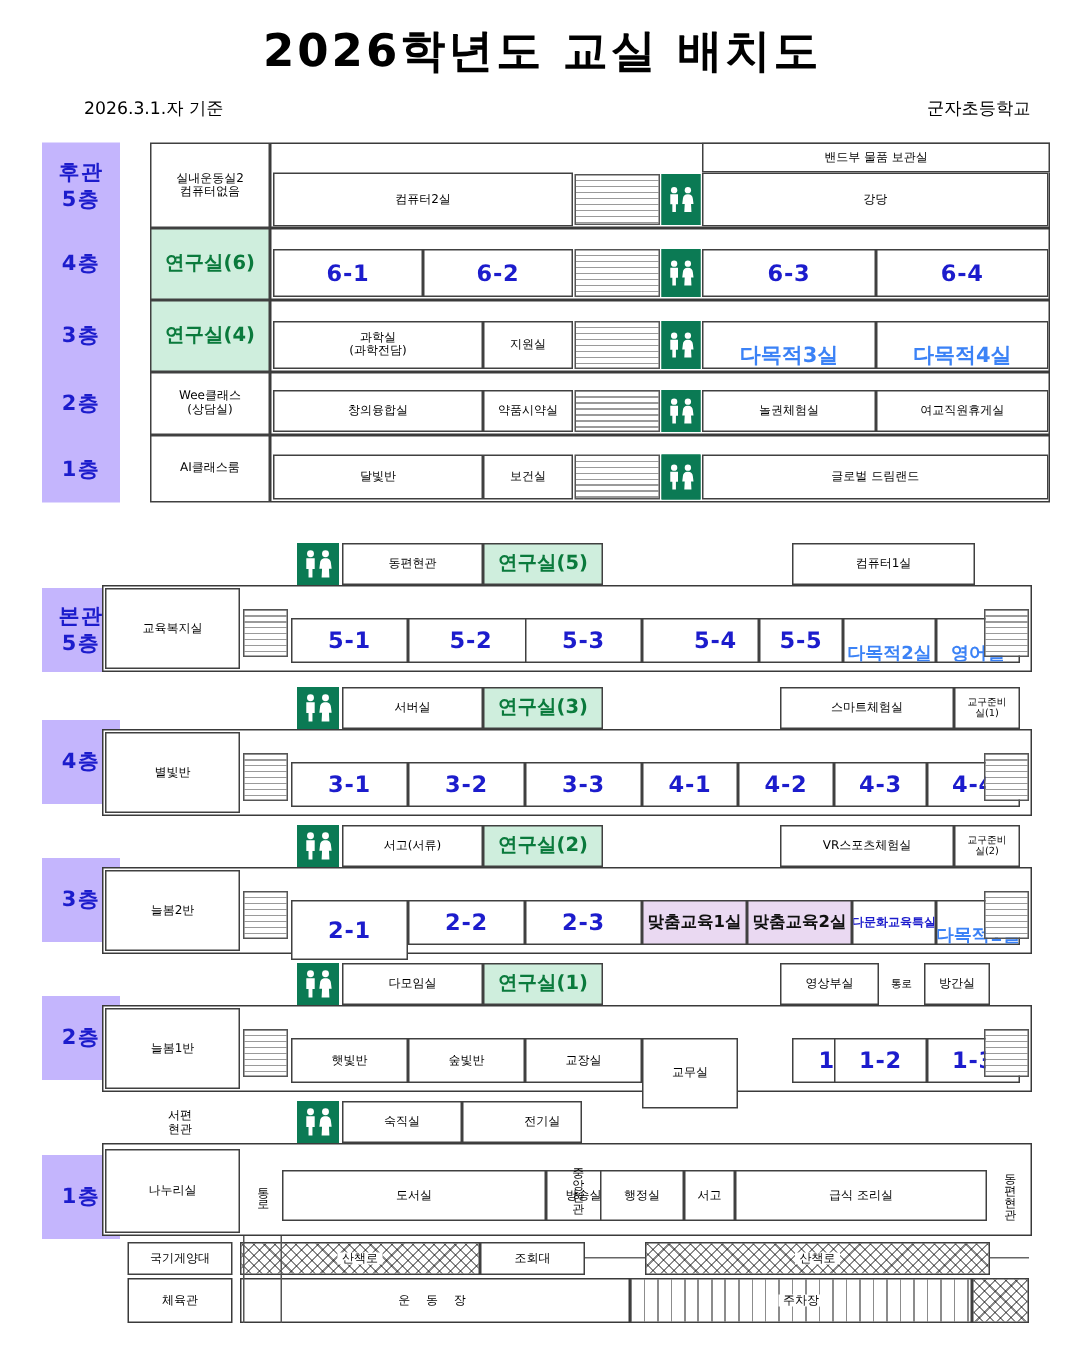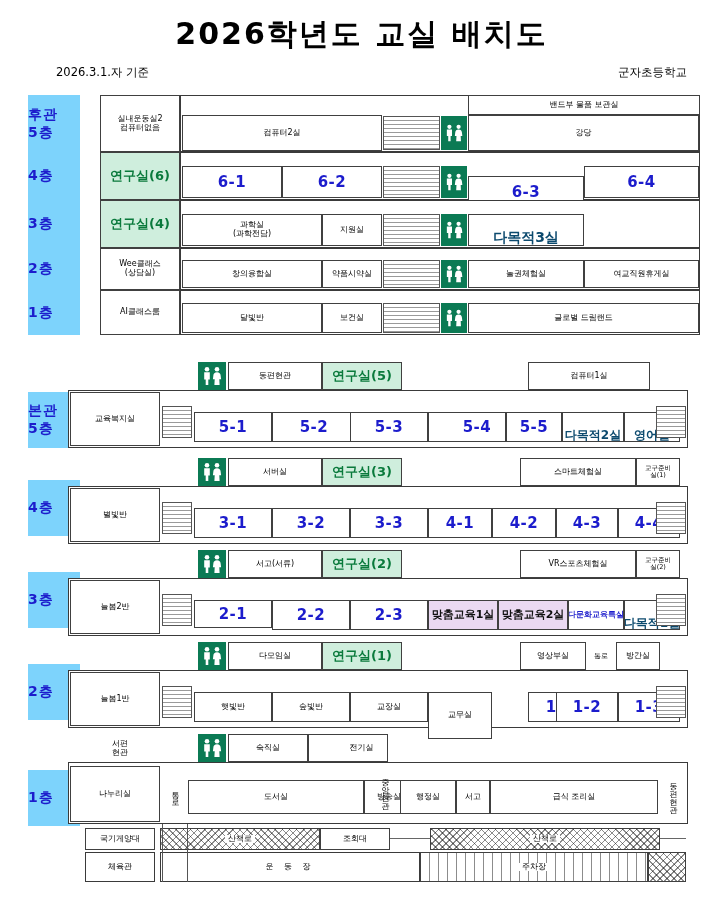--- a/index.html
+++ b/index.html
@@ -36,27 +36,27 @@
     font-size:8px;
     line-height:1.12;
     position:absolute;
     overflow:hidden;
     white-space:nowrap;
   }
   .bx.thick{border:1.6px solid #3a3a3a;}
   .cls{font-size:15px;font-weight:bold;color:#1c1ccc;letter-spacing:.5px;}
   .green{background:#cfeedd;color:#0a7a3c;font-weight:bold;font-size:13px;}
   .pink{background:#ead9f2;font-size:11px;font-weight:bold;color:#111;}
-  .bigk{font-size:14px;font-weight:bold;color:#0c4a6e;margin-top:26px;}
+  .bigk{font-size:14px;font-weight:bold;color:#3b82f6;margin-top:26px;}
   .bigk small{display:block;font-size:7.5px;font-weight:normal;margin-top:1px;}
   .blu{color:#1c1ccc;font-weight:bold;font-size:8px;}
   .floor{
     position:absolute;
-    background:#7dd3fc;
-    display:flex;justify-content:center;
+    background:#c4b5fd;
+    display:flex;align-items:center;justify-content:center;
     flex-direction:column;
     font-size:14px;font-weight:bold;color:#1c1ccc;
     letter-spacing:1px;
   }
   .vtext{writing-mode:vertical-rl;text-orientation:upright;font-size:8px;letter-spacing:0px;}
   
   .stair{position:absolute;box-sizing:border-box;border:1px solid #555;
      background:repeating-linear-gradient(to bottom,#fff 0 3px,#9a9a9a 3px 4px);}
   
   .wc{position:absolute;background:#0b7a54;box-sizing:border-box;border:1px solid #0b7a54;
@@ -120,41 +120,44 @@
     </div>
     <div class="stair" style="left: 383px; top: 166px; width: 57px; height: 32px;"></div>
     <div class="wc" style="left: 441px; top: 166px; width: 26px; height: 32px;">
       <svg width="22" height="28" viewBox="0 0 24 20">
         <circle cx="7" cy="3.2" r="2.3" fill="#fff"></circle>
         <path d="M4.2 6.2h5.6v7.2H8.3V19H5.7v-5.6H4.2z" fill="#fff"></path>
         <circle cx="17" cy="3.2" r="2.3" fill="#fff"></circle>
         <path d="M17 6.2c2.4 0 3.4 1.4 3.6 3l.5 4h-1.8l.3 5.8h-5.2l.3-5.8h-1.8l.5-4c.2-1.6 1.2-3 3.6-3z" fill="#fff"></path>
       </svg>
     </div>
-    <div class="bx" style="left: 468px; top: 176px; width: 116px; height: 32px; text-align: center;">
+    <div class="bx" style="left: 468px; top: 166px; width: 116px; height: 32px; text-align: center;">
       <span class="cls">6-3</span>
     </div>
     <div class="bx" style="left: 584px; top: 166px; width: 115px; height: 32px;">
       <span class="cls">6-4</span>
     </div>
     <div class="bx thick" style="left: 180px; top: 200px; width: 520px; height: 48px;"></div>
     <div class="bx green" style="left: 100px; top: 200px; width: 80px; height: 48px;">연구실(4)</div>
     <div class="bx" style="left: 182px; top: 214px; width: 140px; height: 32px;">과학실<br>(과학전담)</div>
     <div class="bx" style="left: 322px; top: 214px; width: 60px; height: 32px;">지원실</div>
     <div class="stair" style="left: 383px; top: 214px; width: 57px; height: 32px;"></div>
     <div class="wc" style="left: 441px; top: 214px; width: 26px; height: 32px;">
       <svg width="22" height="28" viewBox="0 0 24 20">
         <circle cx="7" cy="3.2" r="2.3" fill="#fff"></circle>
         <path d="M4.2 6.2h5.6v7.2H8.3V19H5.7v-5.6H4.2z" fill="#fff"></path>
         <circle cx="17" cy="3.2" r="2.3" fill="#fff"></circle>
         <path d="M17 6.2c2.4 0 3.4 1.4 3.6 3l.5 4h-1.8l.3 5.8h-5.2l.3-5.8h-1.8l.5-4c.2-1.6 1.2-3 3.6-3z" fill="#fff"></path>
       </svg>
     </div>
     <div class="bx" style="left: 468px; top: 214px; width: 116px; height: 32px;">
       <span class="bigk">다목적3실<small>체육전담</small></span>
+    </div>
+    <div class="bx" style="left: 584px; top: 214px; width: 115px; height: 32px;">
+      <span class="bigk">다목적4실<small>전담</small></span>
     </div>
     <div class="bx thick" style="left: 180px; top: 248px; width: 520px; height: 42px;"></div>
     <div class="bx" style="left: 182px; top: 260px; width: 140px; height: 28px;">창의융합실</div>
     <div class="bx" style="left: 100px; top: 248px; width: 80px; height: 42px;">Wee클래스<br>(상담실)</div>
     <div class="bx" style="left: 322px; top: 260px; width: 60px; height: 28px;">약품시약실</div>
     <div class="stair" style="left: 383px; top: 260px; width: 57px; height: 28px;"></div>
     <div class="wc" style="left: 441px; top: 260px; width: 26px; height: 28px;">
       <svg width="22" height="24" viewBox="0 0 24 20">
         <circle cx="7" cy="3.2" r="2.3" fill="#fff"></circle>
         <path d="M4.2 6.2h5.6v7.2H8.3V19H5.7v-5.6H4.2z" fill="#fff"></path>
@@ -273,21 +276,21 @@
     </div>
     <div class="bx" style="left: 228px; top: 550px; width: 94px; height: 28px;">서고(서류)</div>
     <div class="bx green" style="left: 322px; top: 550px; width: 80px; height: 28px;">연구실(2)</div>
     <div class="bx" style="left: 520px; top: 550px; width: 116px; height: 28px;">VR스포츠체험실</div>
     <div class="bx" style="left: 636px; top: 550px; width: 44px; height: 28px;">
       <span style="font-size:6.5px">교구준비<br>실(2)</span>
     </div>
     <div class="bx thick" style="left: 68px; top: 578px; width: 620px; height: 58px;"></div>
     <div class="bx" style="left: 70px; top: 580px; width: 90px; height: 54px;">늘봄2반</div>
     <div class="stair" style="left: 162px; top: 594px; width: 30px; height: 32px;"></div>
-    <div class="bx" style="left: 194px; top: 600px; width: 78px; height: 28px;">
+    <div class="bx" style="left: 194px; top: 600px; width: 78px; height: 40px;">
       <span class="cls">2-1</span>
     </div>
     <div class="bx" style="left: 272px; top: 600px; width: 78px; height: 30px;">
       <span class="cls">2-2</span>
     </div>
     <div class="bx" style="left: 350px; top: 600px; width: 78px; height: 30px;">
       <span class="cls">2-3</span>
     </div>
     <div class="bx pink" style="left: 428px; top: 600px; width: 70px; height: 30px;">맞춤교육1실</div>
     <div class="bx pink" style="left: 498px; top: 600px; width: 70px; height: 30px;">맞춤교육2실</div>

